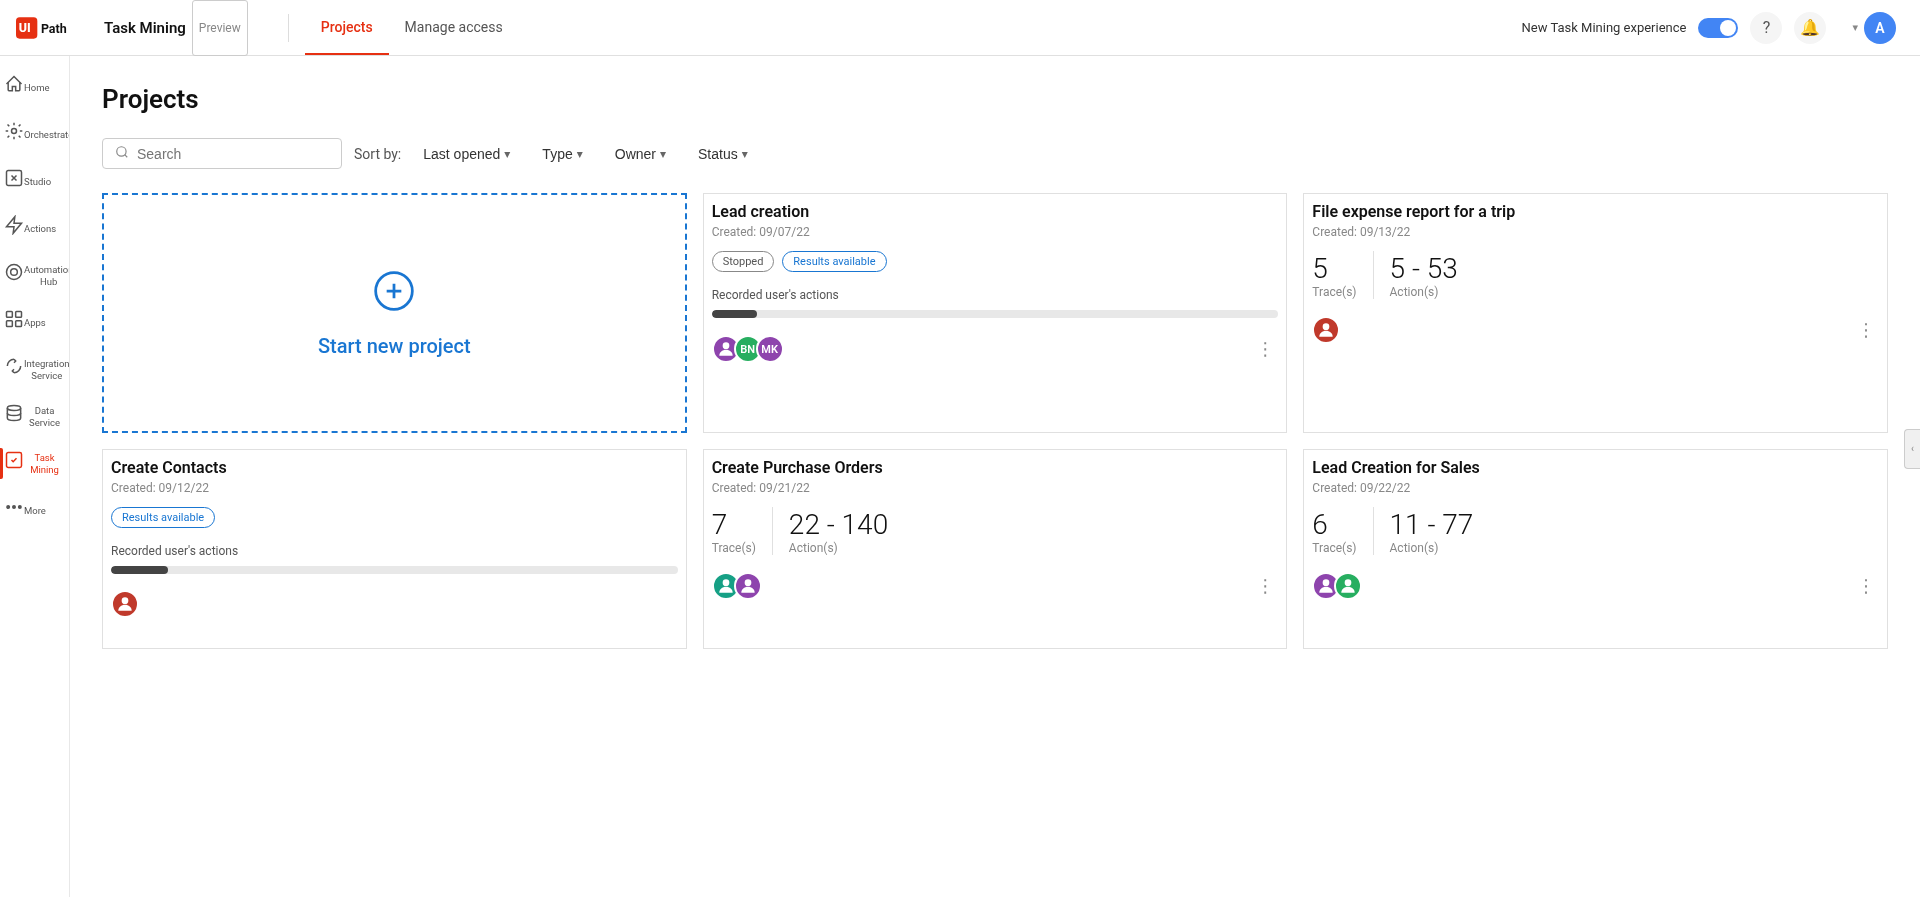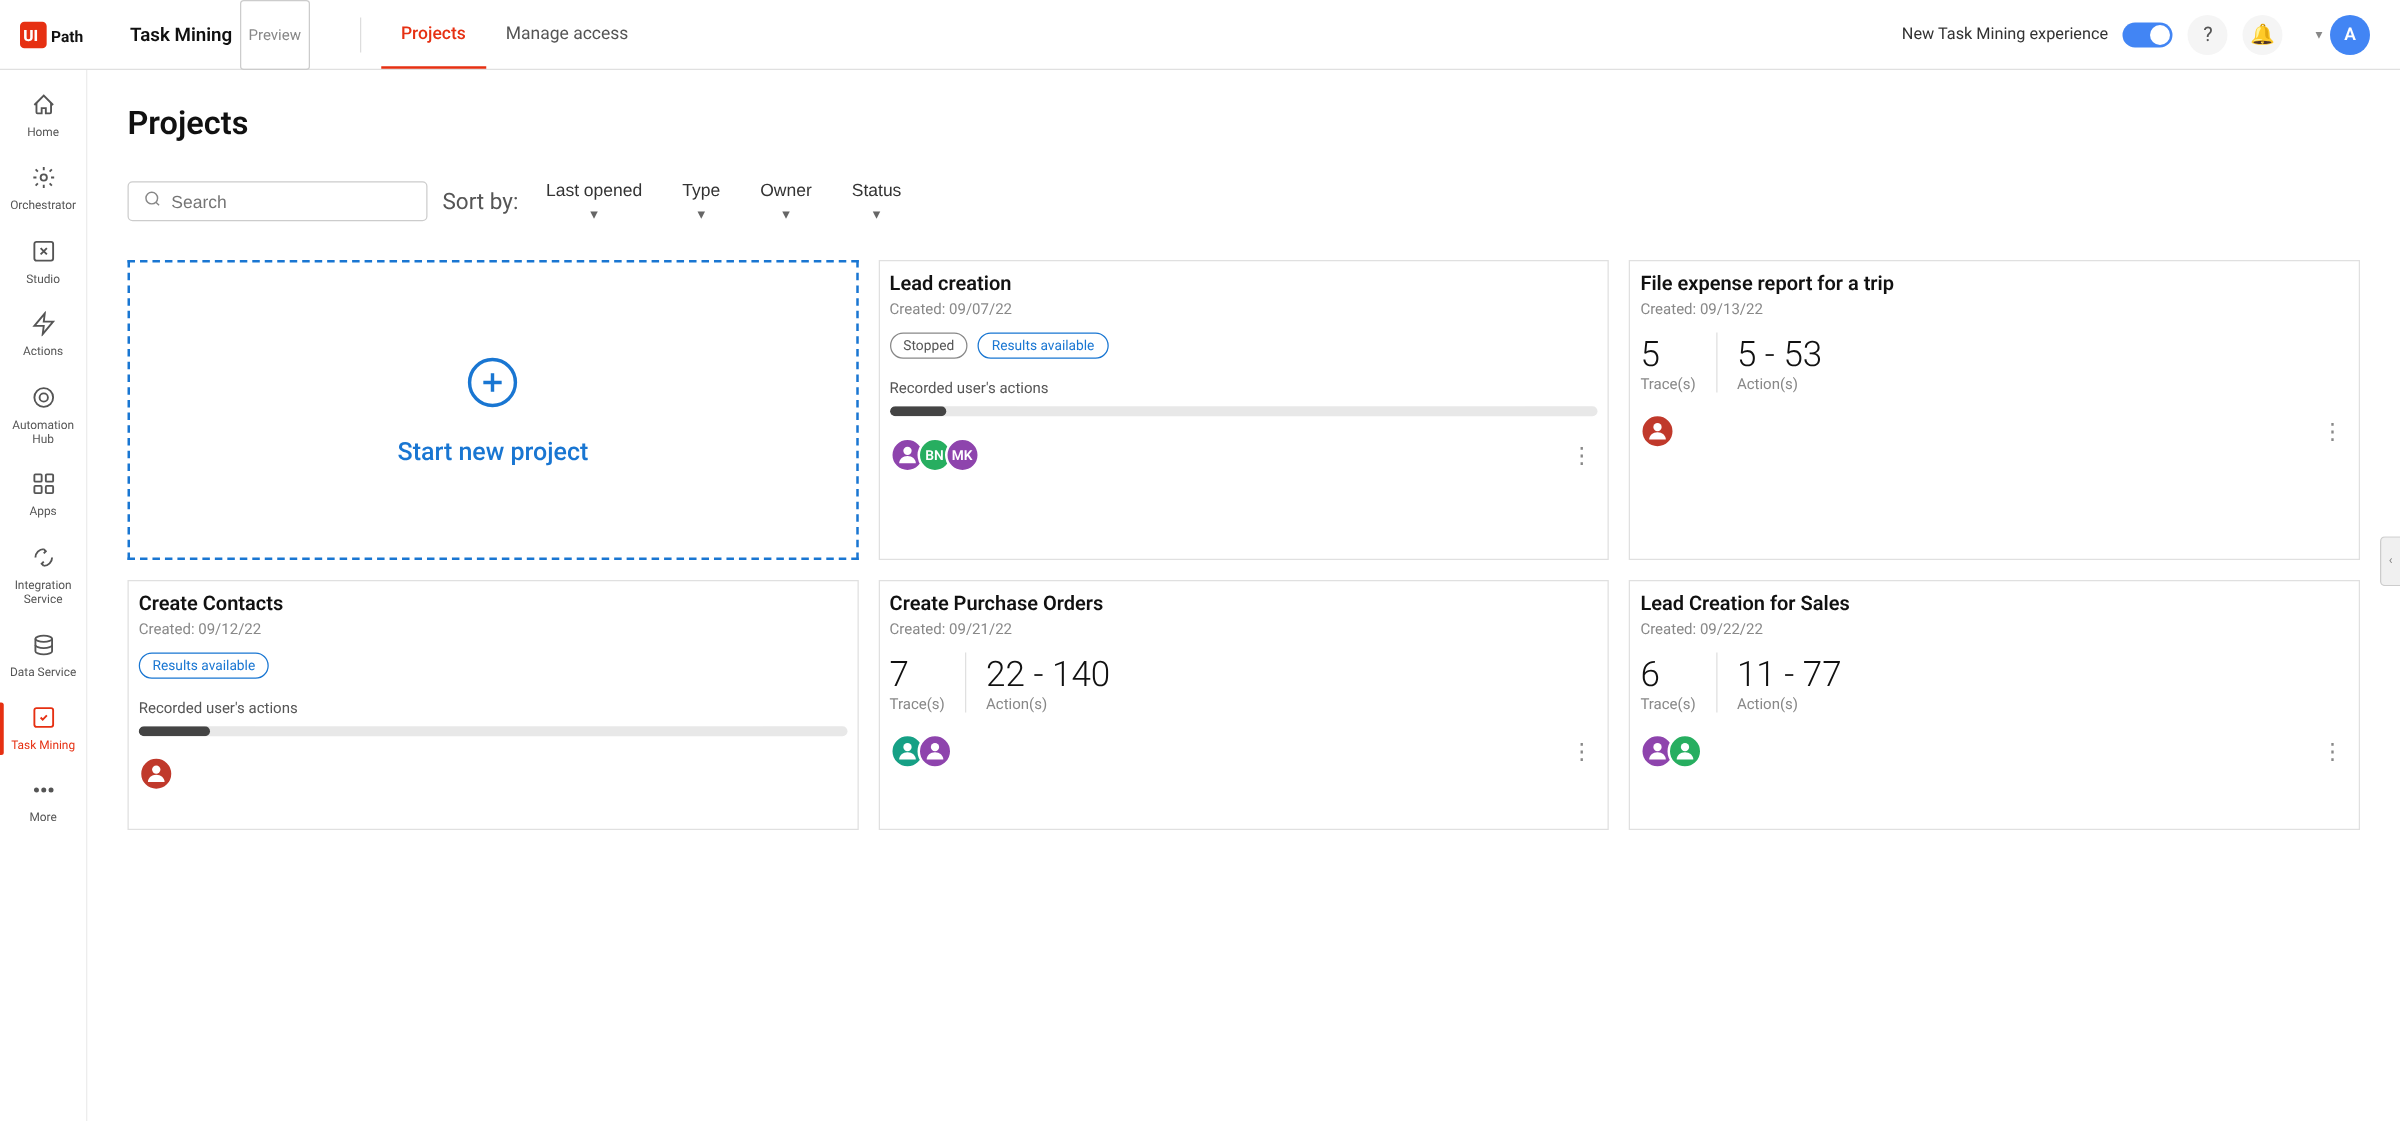--- a/index.html
+++ b/index.html
@@ -145,21 +145,21 @@
       border-right: 1px solid #e8e8e8;
       display: flex;
       flex-direction: column;
       align-items: center;
       padding: 8px 0;
       overflow-y: auto;
       flex-shrink: 0;
     }
     .sidebar-item {
       display: flex;
-      flex-direction: column;
+      flex-direction: row;
       align-items: center;
       padding: 10px 4px;
       cursor: pointer;
       width: 100%;
       border-radius: 4px;
       position: relative;
     }
     .sidebar-item.active { color: #e63012; }
     .sidebar-item.active .sidebar-icon { color: #e63012; }
     .sidebar-icon {
@@ -220,33 +220,32 @@
     }
     .search-icon { color: #888; font-size: 14px; }
     .search-input {
       border: none;
       outline: none;
       font-size: 14px;
       color: #333;
       width: 100%;
       background: transparent;
     }
-    .sort-label { font-size: 18px; color: #555; }
+    .sort-label { font-size: 14px; color: #555; }
     .filter-btn {
       display: flex;
       align-items: center;
       gap: 4px;
       font-size: 14px;
       color: #333;
       cursor: pointer;
       padding: 6px 10px;
       border-radius: 4px;
       border: none;
       background: transparent;
-      flex-direction: column;
     }
     .chevron-down { font-size: 12px; color: #666; }
 
     
     .projects-grid {
       display: grid;
       grid-template-columns: repeat(3, 1fr);
       gap: 16px;
     }
 

